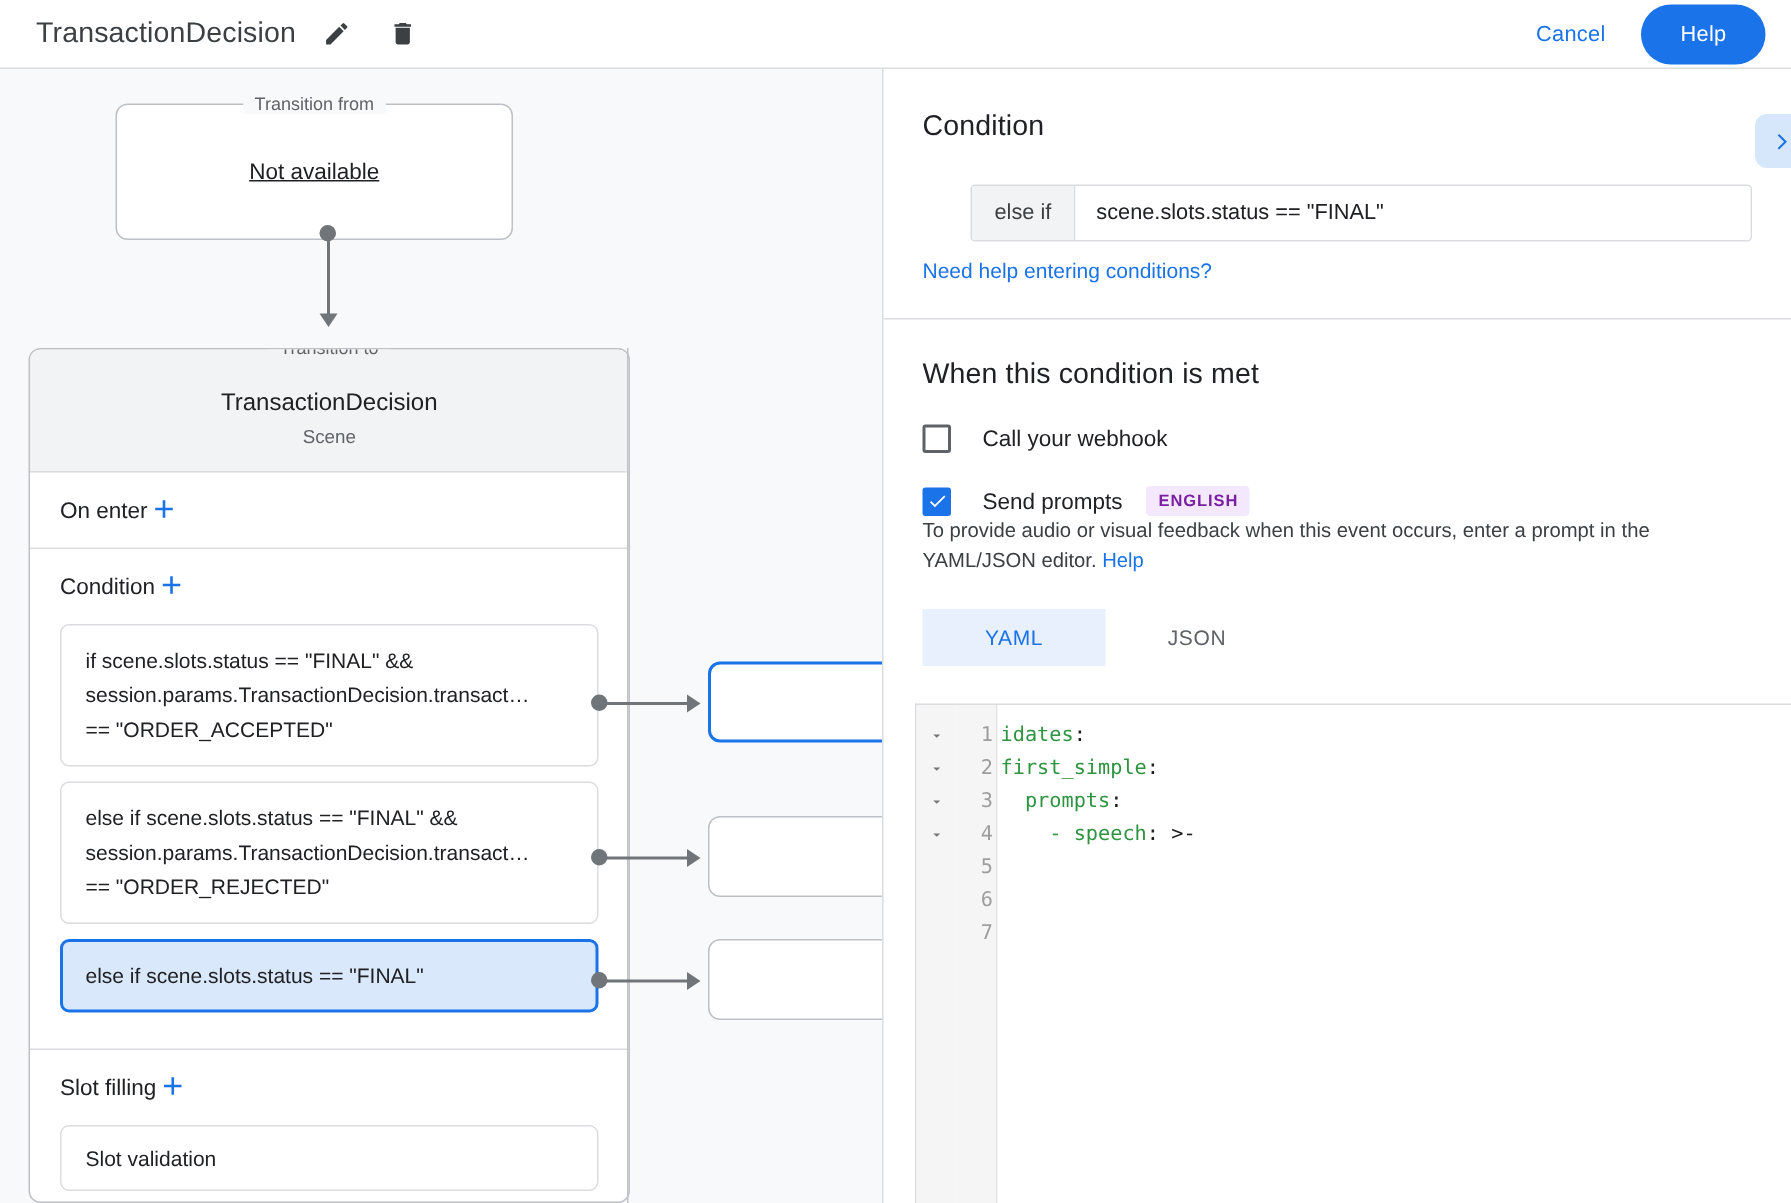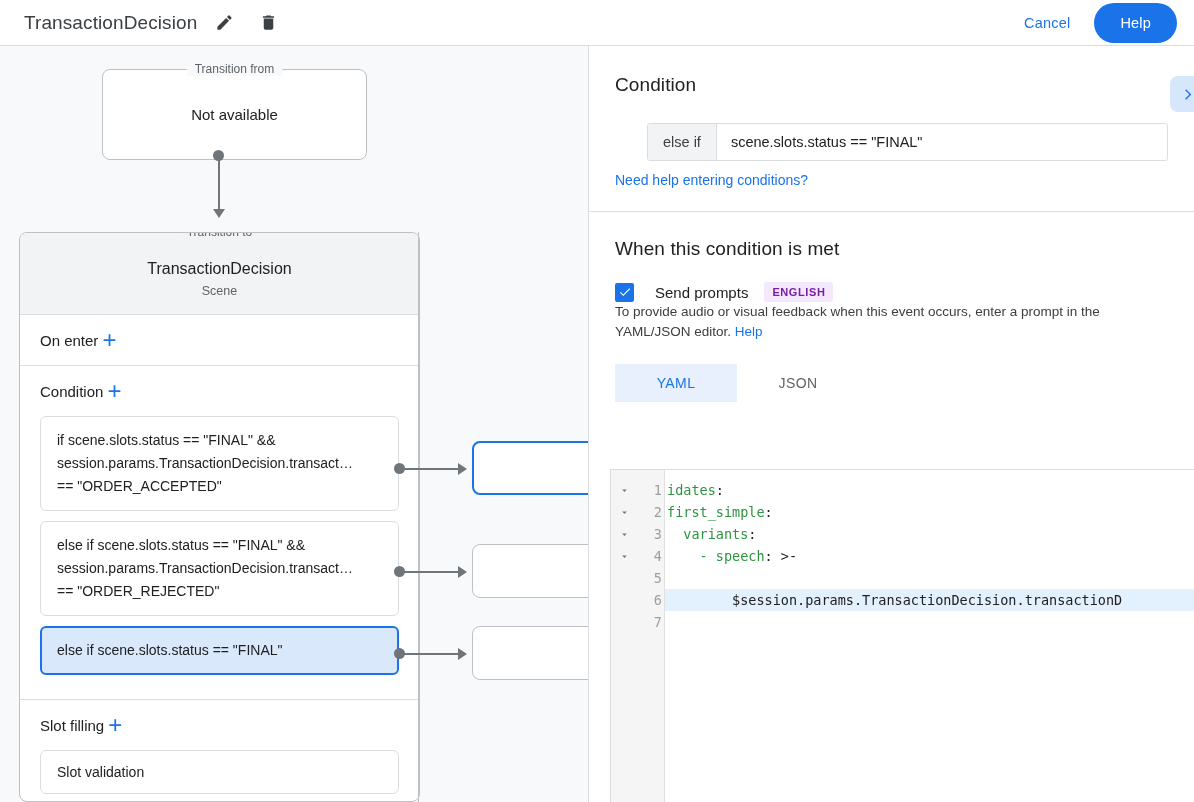--- a/index.html
+++ b/index.html
@@ -60,25 +60,25 @@
   .fset-legend {
     position: absolute; top: -8px; left: 50%;
     transform: translateX(-50%);
     background: #f8f9fa;
     padding: 0 8px;
     font-size: 12px; color: #5f6368; white-space: nowrap;
   }
 
   
   #transition-from {
-    left: 102px; top: 23px; width: 265px; height: 91px;
+    left: 77px; top: 23px; width: 265px; height: 91px;
   }
   #transition-from .body {
     display: flex; align-items: center; justify-content: center;
-    height: 100%; font-size: 15px; color: #202124;
+    height: 100%; font-size: 15px; color: #202124; text-decoration: underline;
   }
 
   
   .conn-dot {
     position: absolute; width: 11px; height: 11px;
     background: #70757a; border-radius: 50%;
   }
   .conn-line-v {
     position: absolute; width: 1.5px; background: #70757a;
   }
@@ -407,20 +407,24 @@
     </div>
 
     <span class="link">Need help entering conditions?</span>
   </div>
 
   <div class="hr"></div>
 
   <div class="panel-sec">
     <div class="panel-h2">When this condition is met</div>
 
+    <div class="chk-row">
+      <div class="checkbox"></div>
+      <span class="chk-label">Call your webhook</span>
+    </div>
 
     <div class="chk-row">
       <div class="checkbox on">
         <svg width="14" height="14" viewBox="0 0 24 24">
           <path fill="#ffffff" d="M9 16.2L4.8 12l-1.4 1.4L9 19 21 7l-1.4-1.4z"></path>
         </svg>
       </div>
       <span class="chk-label">Send prompts</span>
       <span class="badge">ENGLISH</span>
     </div>
@@ -466,19 +470,18 @@
     <div>3</div>
     <div>4</div>
     <div>5</div>
     <div>6</div>
     <div>7</div>
   </div>
 
   <div class="code">
     <div class="ln"><span class="k">idates</span><span class="p">:</span></div>
     <div class="ln"><span class="k">first_simple</span><span class="p">:</span></div>
-    <div class="ln"><span>  </span><span class="k">variants</span><span class="p">:</span></div>
+    <div class="ln"><span>  </span><span class="k">prompts</span><span class="p">:</span></div>
     <div class="ln"><span>    </span><span class="k">- speech</span><span class="p">: &gt;-</span></div>
     <div class="ln"><span>        </span></div>
-    <div class="ln hl"><span>        </span><span class="p">$session.params.TransactionDecision.transactionD</span></div>
     <div class="ln"><span class="p"></span></div>
   </div>
 </div>
 
 </body></html>

